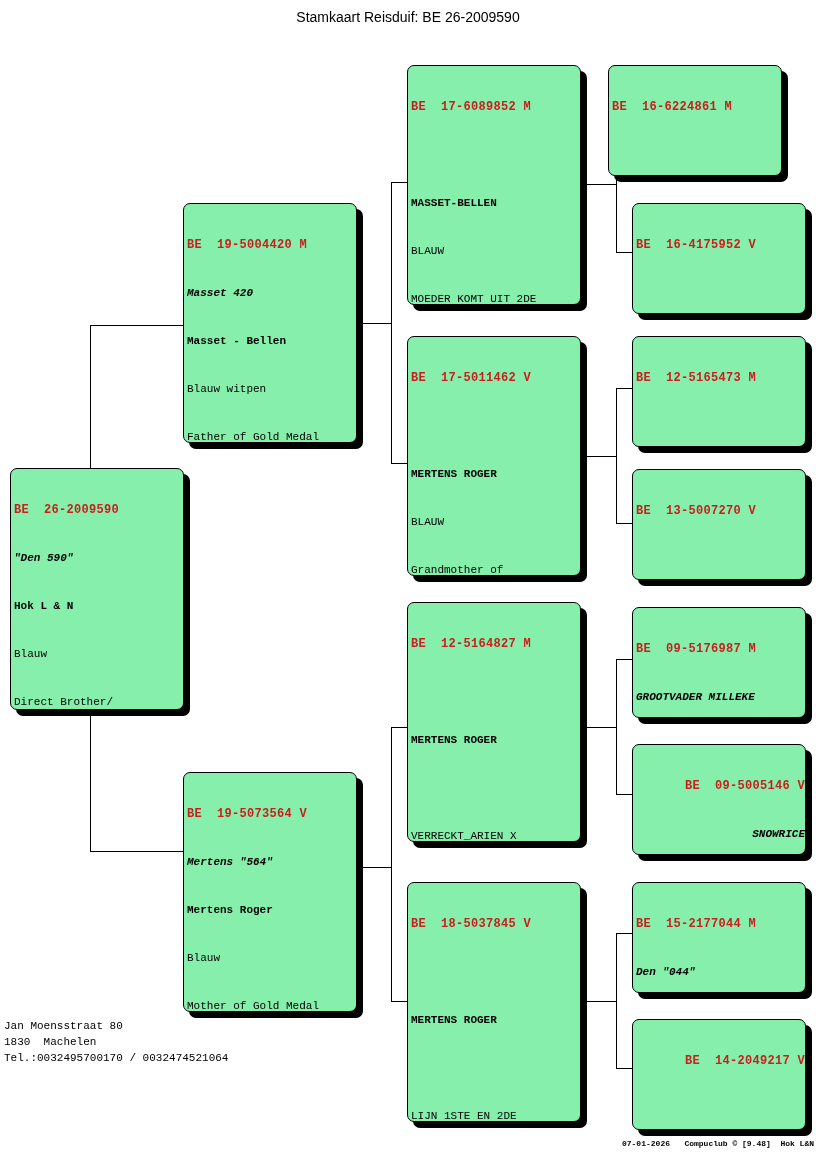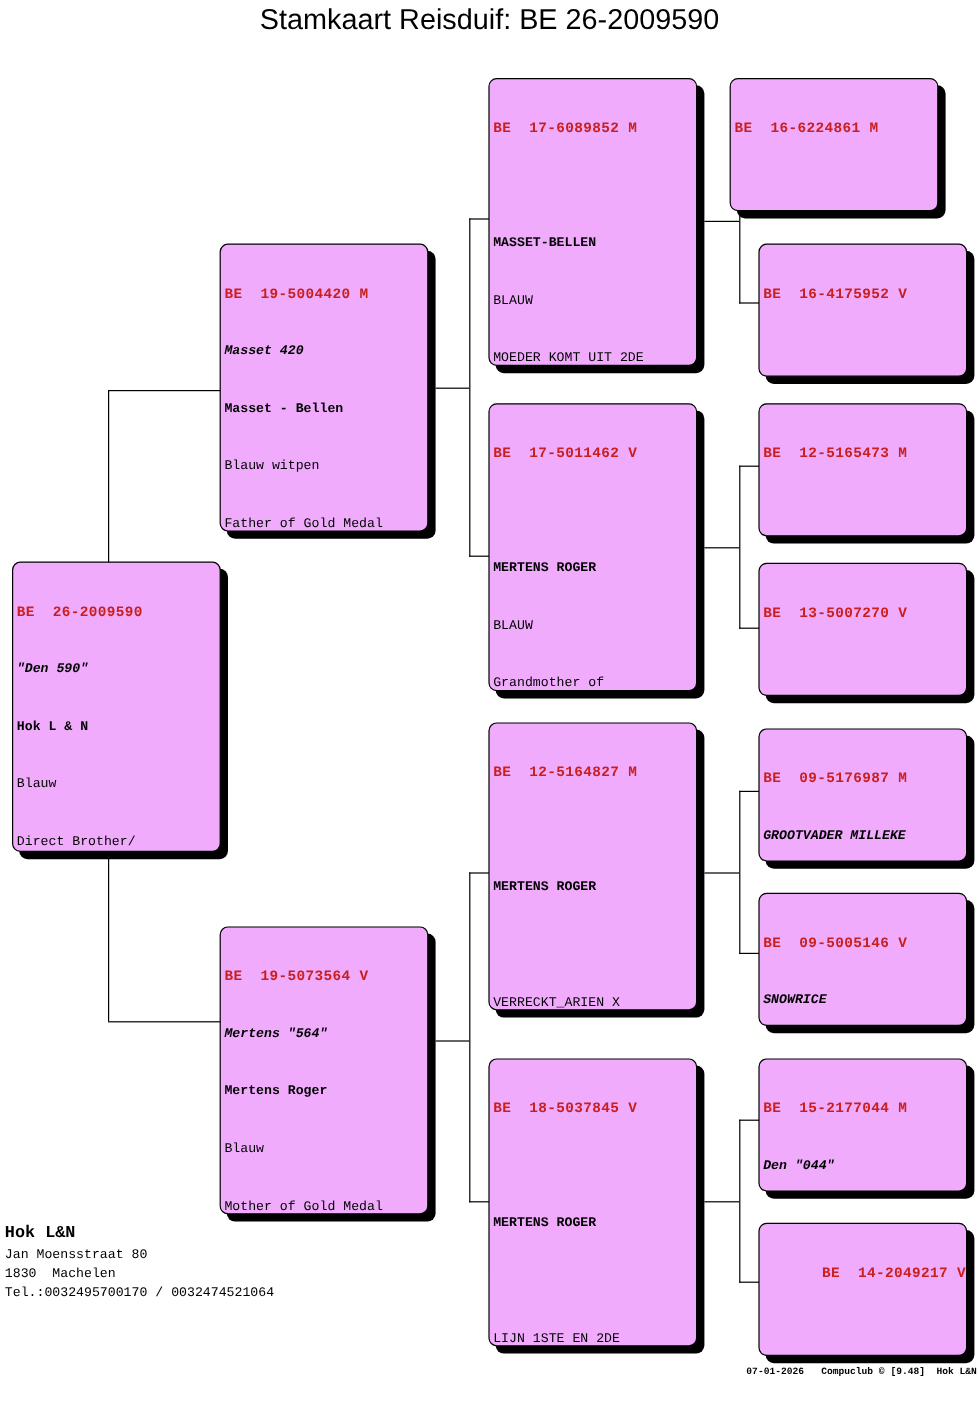--- a/index.html
+++ b/index.html
@@ -1,20 +1,20 @@
 <!DOCTYPE html>
 <html><head>
 <meta charset="utf-8">
 <style>
   html, body { margin:0; padding:0; background:#ffffff; }
   body { width:816px; height:1172px; position:relative; overflow:hidden;
          font-family:"Liberation Mono", "DejaVu Sans Mono", monospace; color:#000; }
   .title { position:absolute; left:0; top:4px; width:816px; text-align:center;
-           font-family:"Liberation Sans", sans-serif; font-size:24px; line-height:26px; }
-  .card { position:absolute; background:#f0abfc; border:1px solid #000; border-radius:7px;
+           font-family:"Liberation Sans", sans-serif; font-size:14px; line-height:26px; }
+  .card { position:absolute; background:#86efac; border:1px solid #000; border-radius:7px;
           box-shadow:6px 6px 0 #000; box-sizing:border-box; padding:1px 0 0 3px;
           font-size:11px; line-height:16px; white-space:pre; overflow:hidden; }
   .card .ring { color:#c8201e; font-weight:bold; font-size:12px; letter-spacing:0.3px; }
   .card .nick { font-style:italic; font-weight:bold; }
   .card .owner { font-weight:bold; }
   .card .line { display:block; min-height:16px; }
   .hl { position:absolute; height:1px; background:#000; }
   .vl { position:absolute; width:1px; background:#000; }
   .footer-block { position:absolute; left:4px; top:1018px; }
   .footer-name { font-weight:bold; font-size:14px; line-height:20px; }
@@ -200,21 +200,21 @@
   
 </div>
 <div class="card" style="left:632px;top:607px;width:174px;height:111px;">
   <span class="line ring">BE  09-5176987 M</span>
   <span class="line nick">GROOTVADER MILLEKE</span>
   
   
   
   
 </div>
-<div class="card" style="left:632px;top:744px;width:174px;height:111px;">
+<div class="card" style="left:632px;top:744px;width:174px;height:111px;text-align:right;">
   <span class="line ring">BE  09-5005146 V</span>
   <span class="line nick">SNOWRICE</span>
   
   
   
   
 </div>
 <div class="card" style="left:632px;top:882px;width:174px;height:111px;">
   <span class="line ring">BE  15-2177044 M</span>
   <span class="line nick">Den "044"</span>
@@ -226,19 +226,18 @@
 <div class="card" style="left:632px;top:1019px;width:174px;height:111px;text-align:right;">
   <span class="line ring">BE  14-2049217 V</span>
   <span class="line nick"></span>
   
   
   
   
 </div>
 
 <div class="footer-block">
-  <div class="footer-name">Hok L&amp;N</div>
   <div class="footer-line">Jan Moensstraat 80</div>
   <div class="footer-line">1830  Machelen</div>
   <div class="footer-line">Tel.:0032495700170 / 0032474521064</div>
 </div>
 
 <div class="stamp">07-01-2026   Compuclub © [9.48]  Hok L&amp;N</div>
 
 </body></html>

